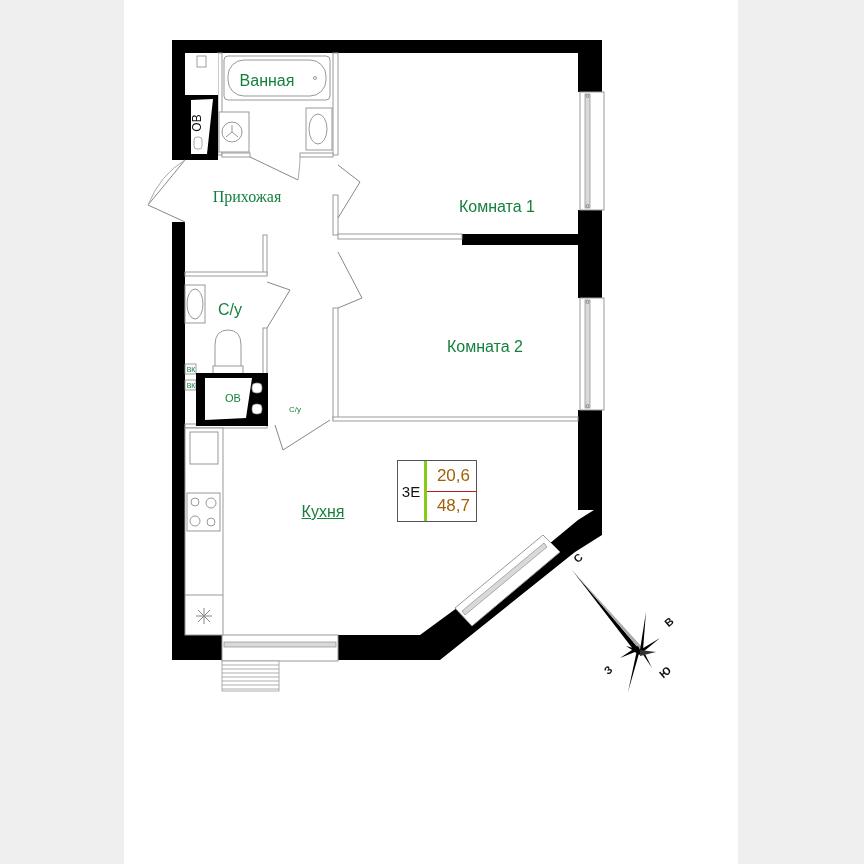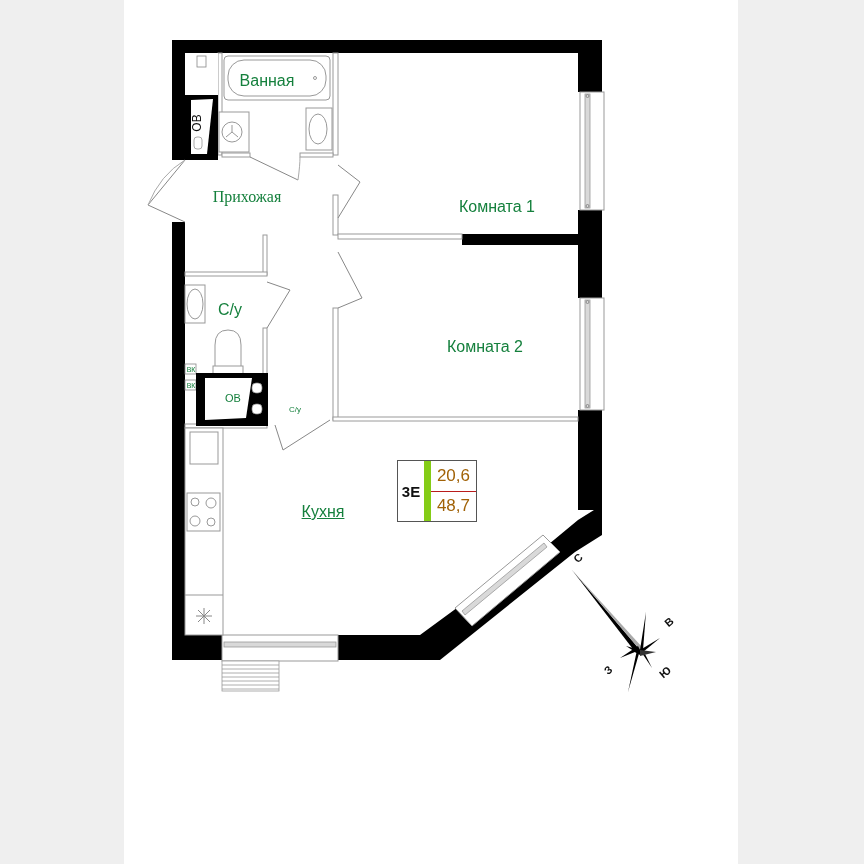--- a/index.html
+++ b/index.html
@@ -24,23 +24,23 @@
     position: absolute; font-size: 12px; color: #111;
     transform: translate(-50%, -50%) rotate(-90deg);
     line-height: 1;
   }
   .area-table {
     position: absolute; left: 397px; top: 460px; width: 80px; height: 62px;
     border: 1px solid #555; box-sizing: border-box; background: #fff;
     display: flex;
   }
   .area-table .code {
-    width: 26px; border-right: 7px solid #84cc16; display: flex;
+    width: 26px; border-right: 3px solid #84cc16; display: flex;
     align-items: center; justify-content: center;
-    font-weight: bold; font-size: 15px; color: #111;
+    font-weight: normal; font-size: 15px; color: #111;
   }
   .area-table .vals { flex: 1; display: flex; flex-direction: column; }
   .area-table .val {
     flex: 1; display: flex; align-items: center; justify-content: flex-end;
     padding-right: 6px; font-size: 17px; color: #a16207;
   }
   .area-table .val + .val { border-top: 1px solid #b91c1c; }
   .compass-letter {
     position: absolute; font-size: 11px; font-weight: bold; color: #111;
     transform: translate(-50%, -50%);

